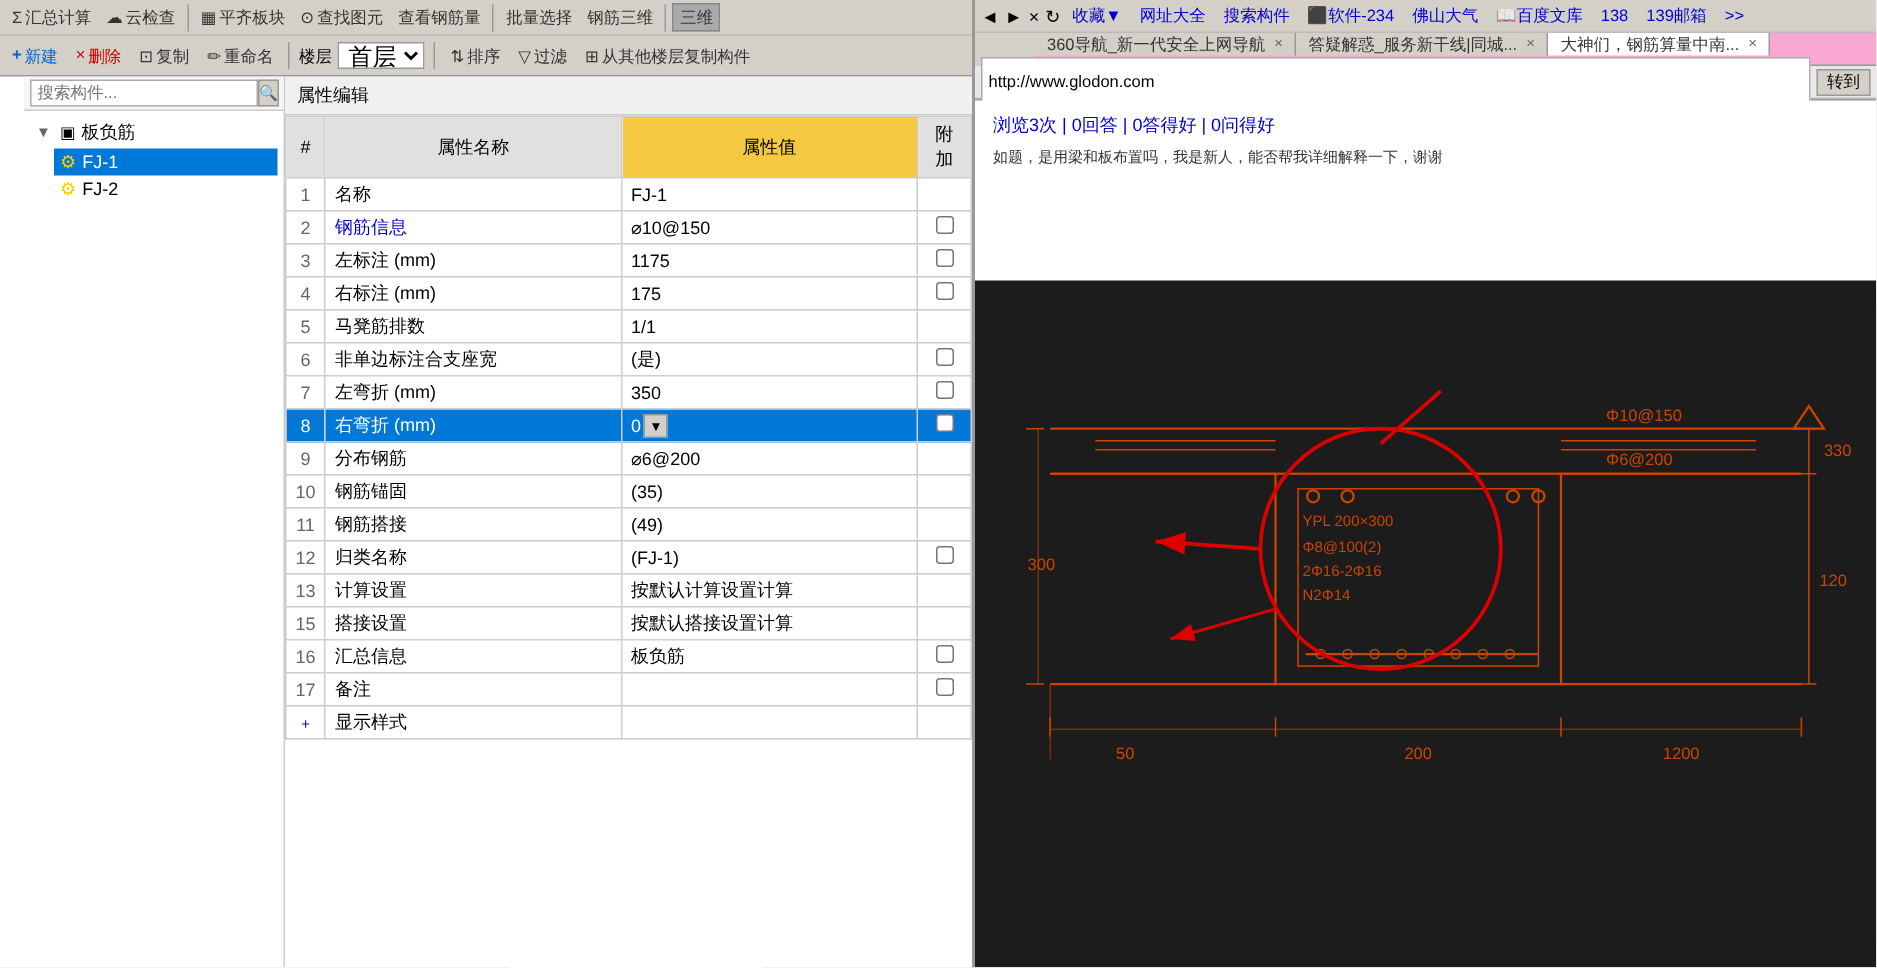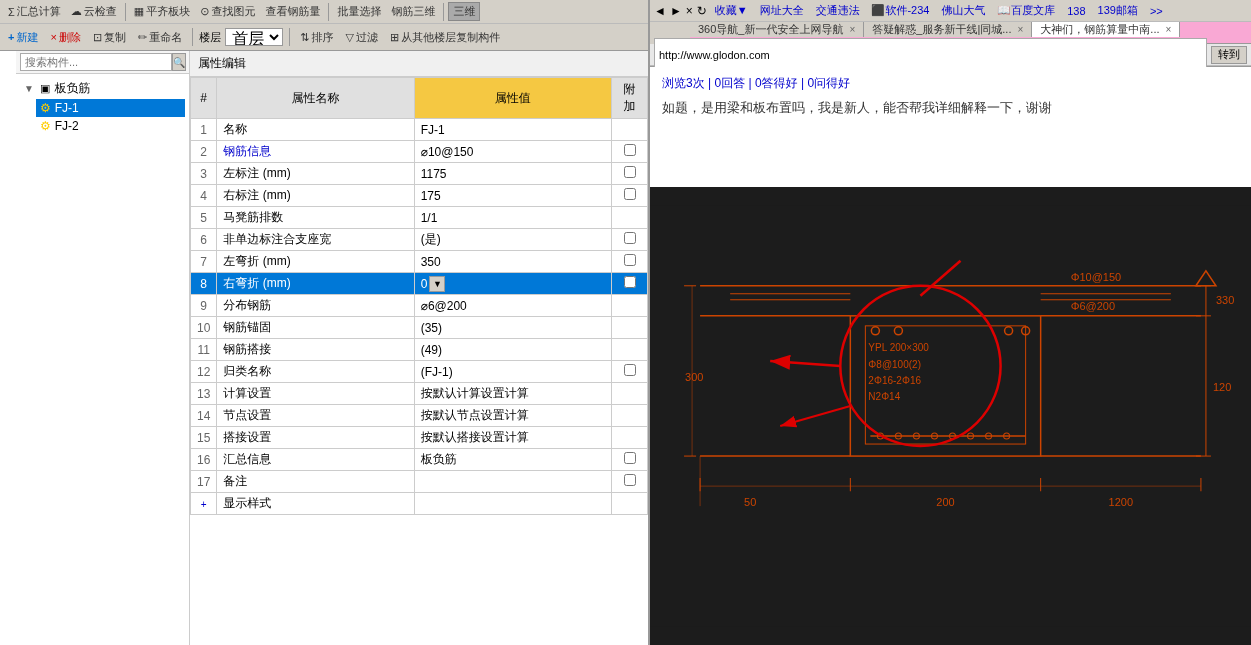--- a/index.html
+++ b/index.html
@@ -196,21 +196,21 @@
       background: #fff;
       display: flex;
       flex-direction: column;
       gap: 8px;
     }
     .question-stats {
       font-size: 12px; color: #0000cc;
       display: flex; gap: 4px;
     }
     .question-text {
-      font-size: 13px; color: #333; line-height: 1.5;
+      font-size: 10px; color: #333; line-height: 1.5;
     }
 
     .cad-drawing {
       flex: 1;
       background: #1c1c1c;
       position: relative;
       overflow: hidden;
       min-height: 300px;
     }
 
@@ -419,26 +419,20 @@
                     <td class="td-value">(FJ-1)</td>
                     <td class="td-add"><input type="checkbox" class="checkbox" style=""></td>
                   </tr>
                   <tr>
                     <td class="td-num">13</td>
                     <td>计算设置</td>
                     <td class="td-value">按默认计算设置计算</td>
                     <td class="td-add"></td>
                   </tr>
                   <tr>
-                    <td class="td-num">14</td>
-                    <td>节点设置</td>
-                    <td class="td-value">按默认节点设置计算</td>
-                    <td class="td-add"></td>
-                  </tr>
-                  <tr>
                     <td class="td-num">15</td>
                     <td>搭接设置</td>
                     <td class="td-value">按默认搭接设置计算</td>
                     <td class="td-add"></td>
                   </tr>
                   <tr>
                     <td class="td-num">16</td>
                     <td>汇总信息</td>
                     <td class="td-value">板负筋</td>
                     <td class="td-add"><input type="checkbox" class="checkbox" style=""></td>
@@ -466,21 +460,21 @@
     <div class="right-panel">
 
       <div class="browser-top">
         <div class="browser-toolbar-row">
           <button style="font-size:12px; background:none; border:none; cursor:pointer;">◄</button>
           <button style="font-size:12px; background:none; border:none; cursor:pointer;">►</button>
           <button style="font-size:12px; background:none; border:none; cursor:pointer;">×</button>
           <button style="font-size:12px; background:none; border:none; cursor:pointer;">↻</button>
           <span class="browser-link">收藏▼</span>
           <span class="browser-link">网址大全</span>
-          <span class="browser-link">交通违法</span>
+          <span class="browser-link">搜索构件</span>
           <span class="browser-link">⬛软件-234</span>
           <span class="browser-link">佛山大气</span>
           <span class="browser-link">📖百度文库</span>
           <span class="browser-link">138</span>
           <span class="browser-link">139邮箱</span>
           <span class="browser-link">&gt;&gt;</span>
         </div>
 
         <div class="browser-tabs-row">
           <div class="btab">

